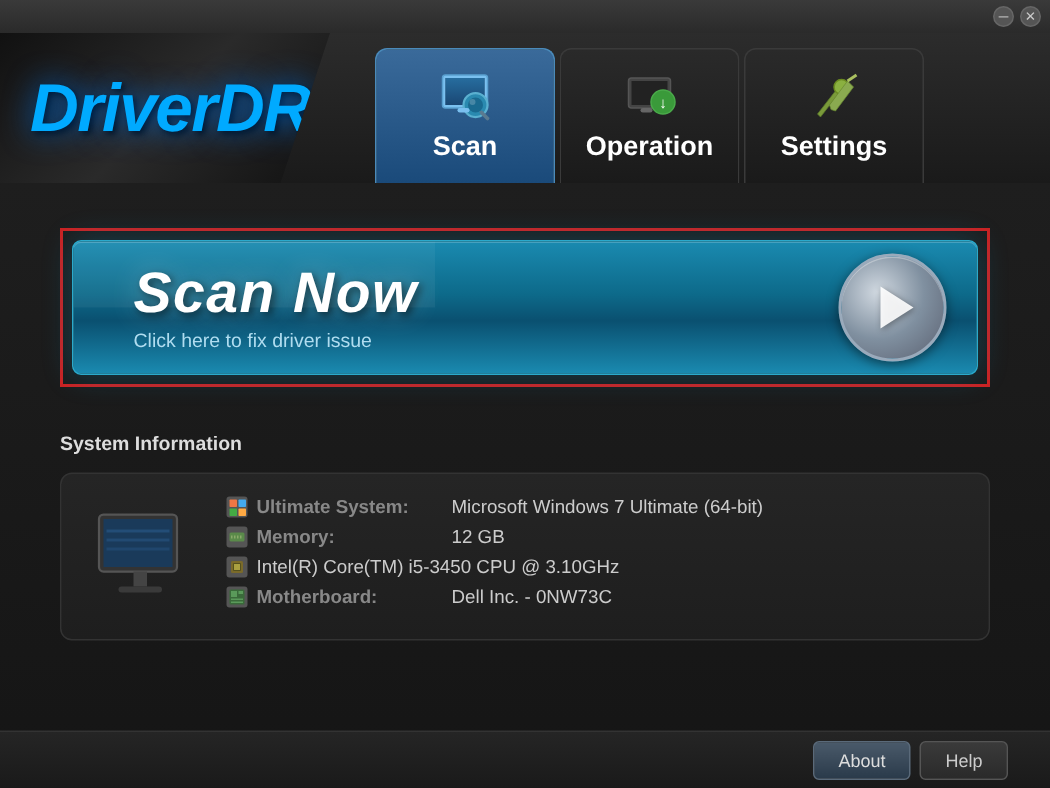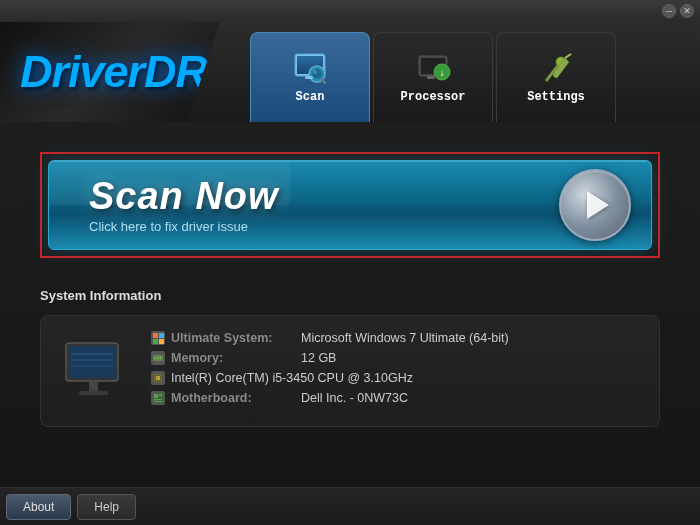--- a/index.html
+++ b/index.html
@@ -101,24 +101,23 @@
       border-bottom: none;
     }
 
     .nav-tab.inactive {
       background: linear-gradient(to bottom, #2a2a2a, #1a1a1a);
       border: 1px solid #3a3a3a;
       border-bottom: none;
     }
 
     .nav-tab-label {
-      font-size: 12px;
+      font-size: 18px;
       color: #fff;
       font-weight: bold;
-      font-family: Liberation Mono, monospace;
     }
 
     
     .main-content {
       position: absolute;
       top: 122px;
       left: 0;
       right: 0;
       bottom: 0;
       background: linear-gradient(to bottom, #1e1e1e, #151515);
@@ -272,22 +271,22 @@
     .bottom-bar {
       position: absolute;
       bottom: 0;
       left: 0;
       right: 0;
       height: 38px;
       background: linear-gradient(to bottom, #252525, #1a1a1a);
       border-top: 1px solid #333;
       display: flex;
       align-items: center;
-      justify-content: flex-start;
-      padding-right: 8px;
+      justify-content: flex-end;
+      padding-right: 28px;
     }
 
     .bottom-btn {
       padding: 5px 16px;
       border-radius: 4px;
       font-size: 12px;
       cursor: pointer;
       margin-left: 6px;
       border: 1px solid #555;
       background: linear-gradient(to bottom, #3a3a3a, #2a2a2a);
@@ -340,21 +339,21 @@
     <div class="nav-tab inactive">
       <div>
         <svg width="38" height="34" viewBox="0 0 38 34">
           <rect x="5" y="4" width="28" height="20" rx="2" fill="#444" stroke="#555" stroke-width="1"></rect>
           <rect x="7" y="6" width="24" height="16" fill="#222"></rect>
           <circle cx="28" cy="20" r="8" fill="#3a9a3a" stroke="#4aaa4a" stroke-width="1"></circle>
           <text x="28" y="24" text-anchor="middle" fill="white" font-size="10" font-weight="bold">↓</text>
           <rect x="13" y="24" width="8" height="3" rx="1.5" fill="#666"></rect>
         </svg>
       </div>
-      <span class="nav-tab-label">Processor</span>
+      <span class="nav-tab-label">Operation</span>
     </div>
 
     <div class="nav-tab inactive">
       <div>
         <svg width="38" height="34" viewBox="0 0 38 34">
 
           <path d="M8 28 L22 10 L26 8 L24 12 L10 30 Z" fill="#7a9a3a" stroke="#5a7a2a" stroke-width="0.5"></path>
           <circle cx="24" cy="10" r="5" fill="#8ab040" stroke="#6a8a20" stroke-width="1"></circle>
 
           <path d="M28 6 L32 10 L20 26 L17 25 L16 22 Z" fill="#8aaa50" stroke="#6a8a30" stroke-width="0.5"></path>

